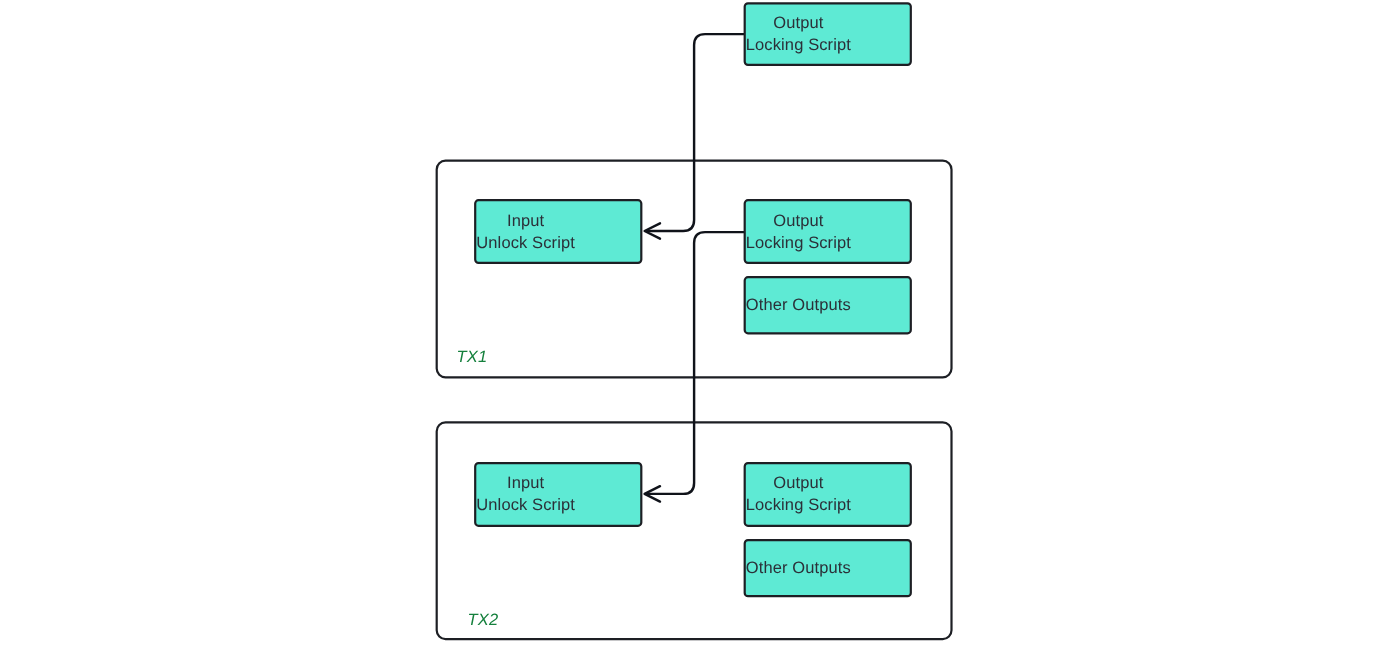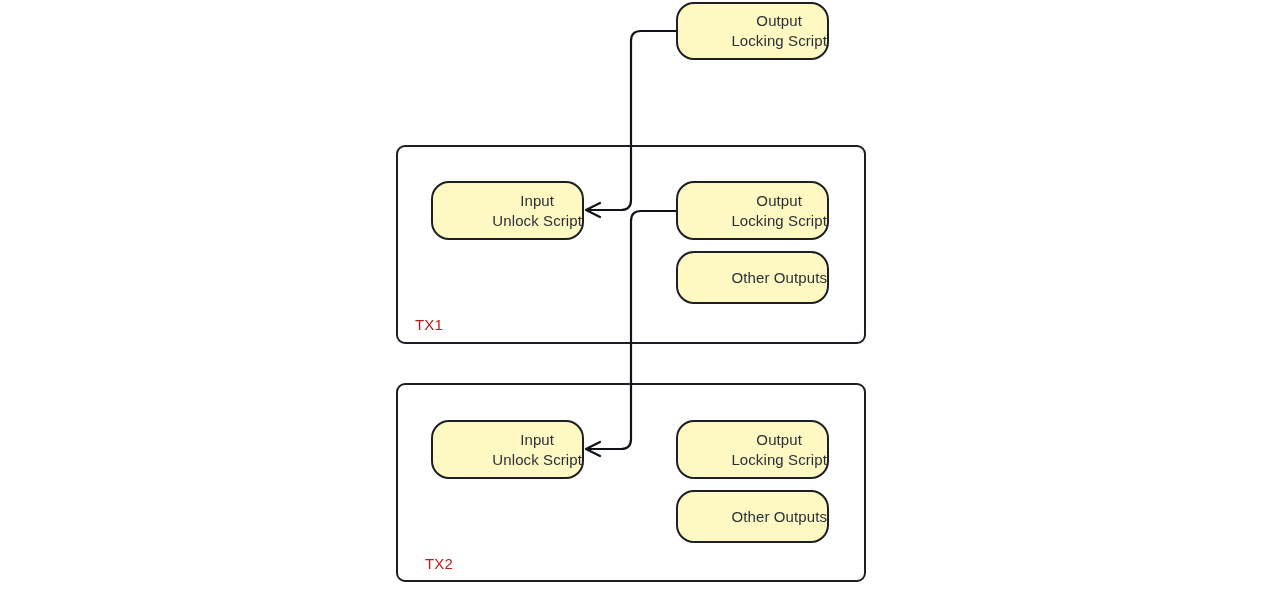--- a/index.html
+++ b/index.html
@@ -21,34 +21,35 @@
     position: absolute;
     box-sizing: border-box;
     background: #ffffff;
     border: 2px solid #1d1f24;
     border-radius: 9px;
     z-index: 1;
   }
   .tx-label {
     position: absolute;
     font-size: 15px;
-    color: #b91c1c;
+    color: #15803d;
     letter-spacing: 0.2px;
     white-space: nowrap;
     z-index: 4;
+    font-style: italic;
   }
   .node-box {
     position: absolute;
     box-sizing: border-box;
-    background: #fef9c3;
+    background: #5eead4;
     border: 2px solid #1d1f24;
-    border-radius: 18px;
+    border-radius: 4px;
     display: flex;
     align-items: center;
-    justify-content: flex-end;
+    justify-content: flex-start;
     z-index: 3;
   }
   .node-text {
     font-size: 15px;
     line-height: 20px;
     color: #2b3038;
     text-align: center;
     white-space: pre-line;
     letter-spacing: 0.1px;
   }

